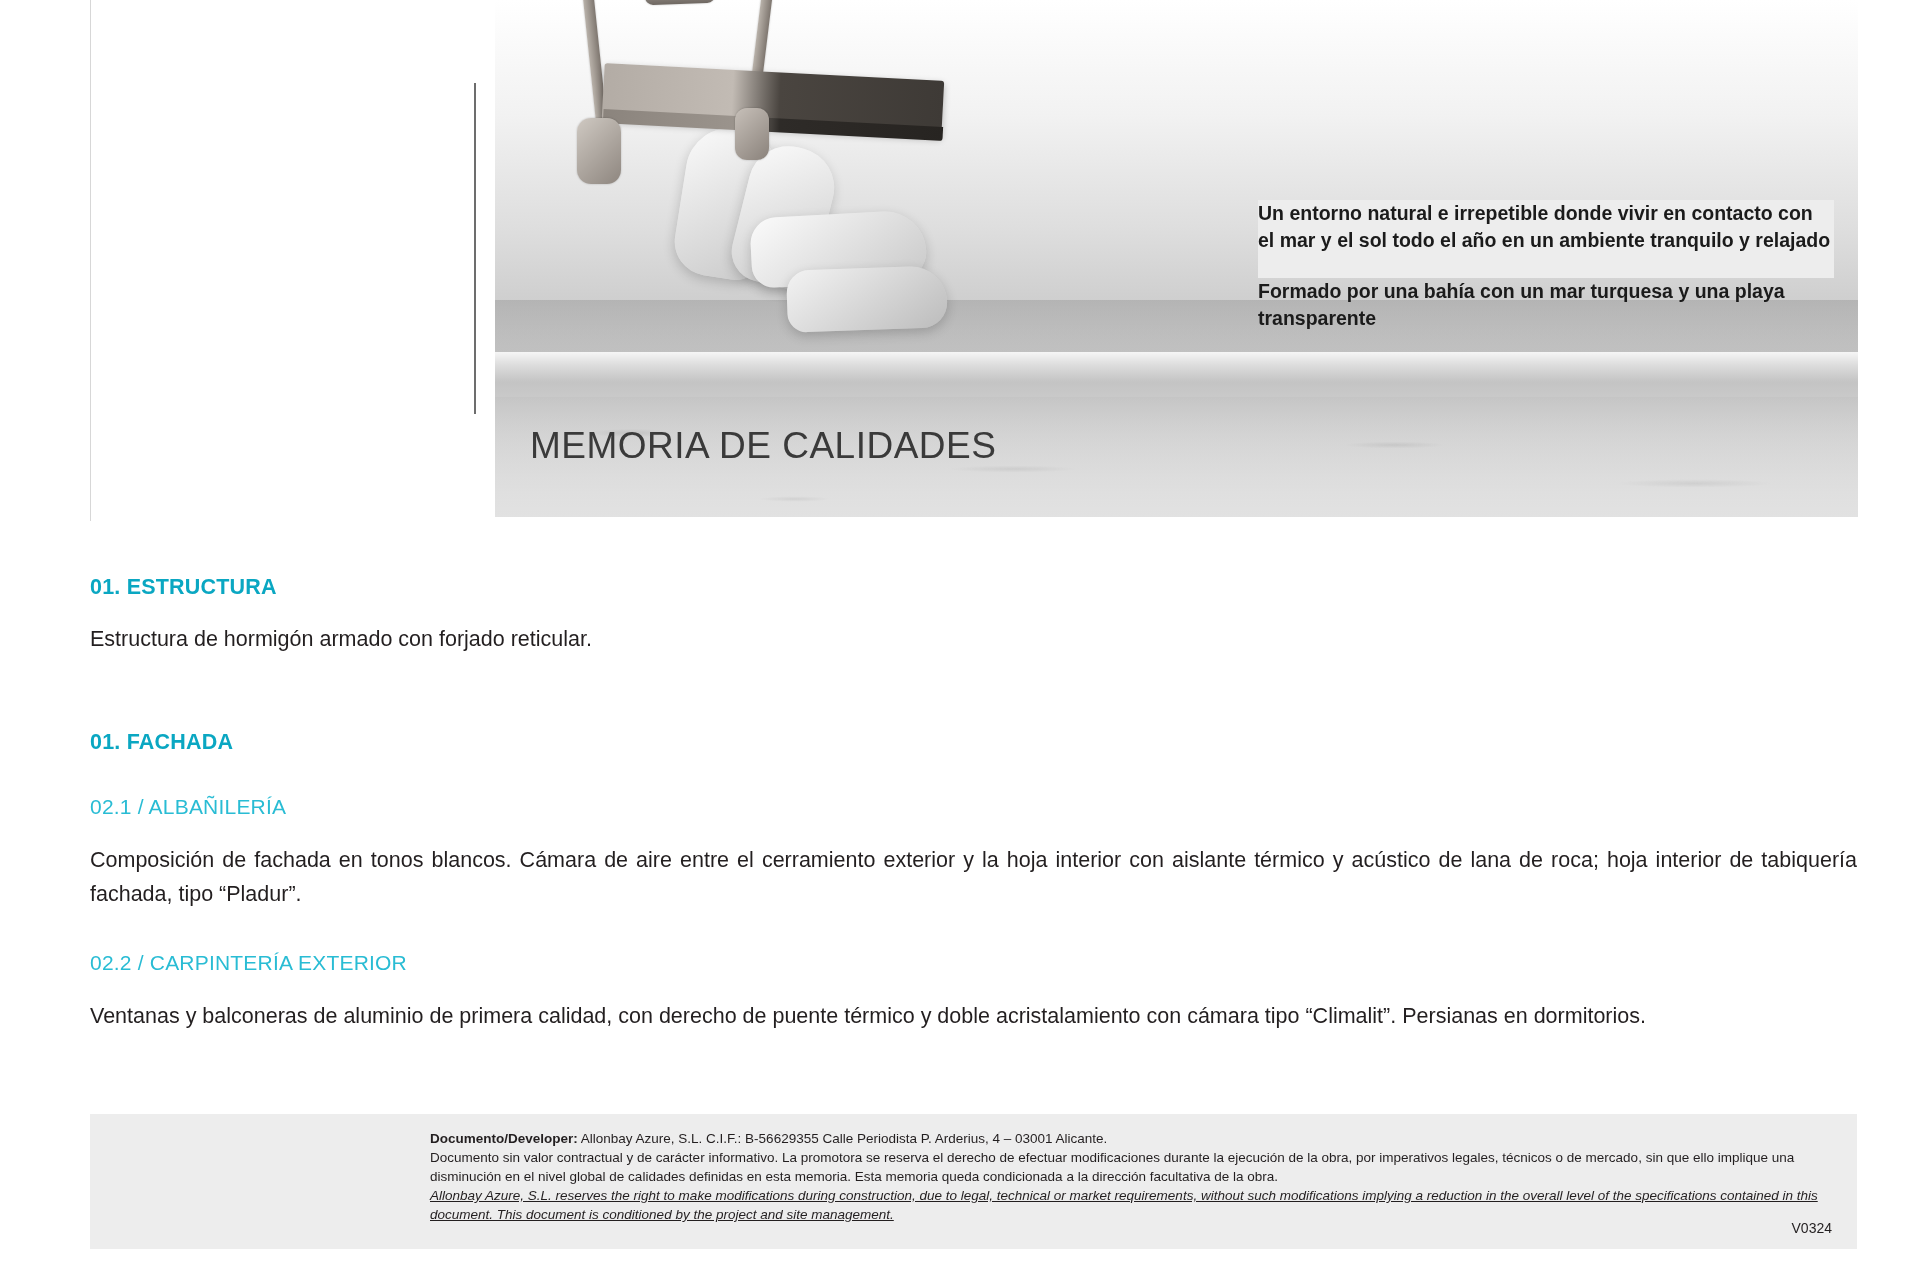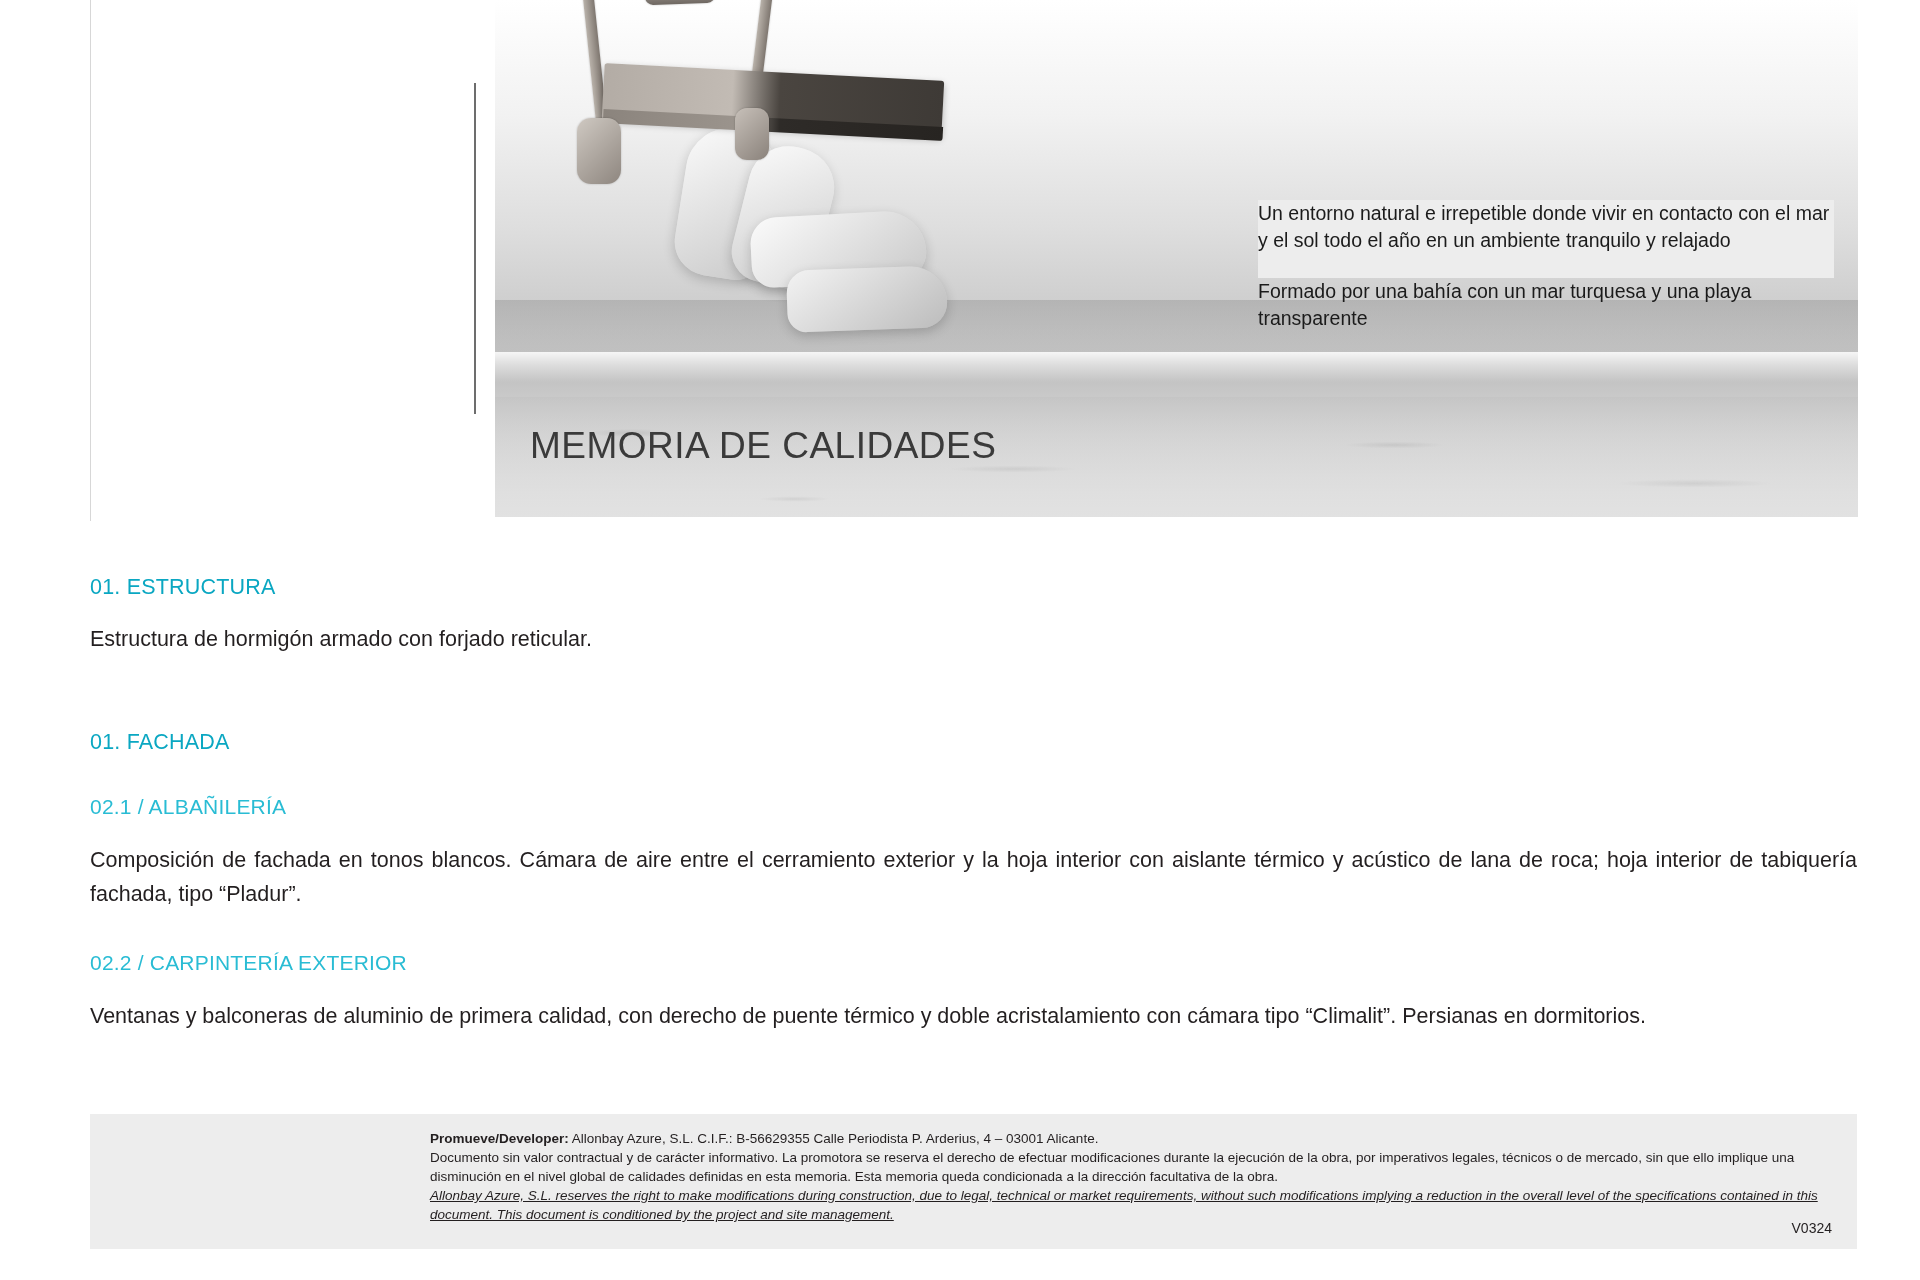--- a/index.html
+++ b/index.html
@@ -191,20 +191,21 @@
     top: 200px;
     width: 576px;
     height: 78px;
     background: #ededed;
   }
   .hero-p {
     font-size: 19.5px;
     line-height: 27px;
     margin: 0 0 24px 0;
     color: #1b1b1b;
+    font-weight: bold;
   }
   .hero-p:last-child { margin-bottom: 16px; }
 
   .hero-vline {
     position: absolute;
     left: 383px;
     top: 83px;
     width: 2px;
     height: 331px;
     background: #6d6d6d;
@@ -213,21 +214,21 @@
   
   .content {
     position: absolute;
     left: 90px;
     top: 575px;
     width: 1767px;
   }
 
   h2.section {
     font-size: 21.5px;
-    font-weight: normal;
+    font-weight: bold;
     color: #0aa7c2;
     margin: 0;
     letter-spacing: .2px;
   }
   h3.subsection {
     font-size: 21px;
     font-weight: normal;
     color: #29bcd4;
     margin: 0;
     letter-spacing: .2px;
@@ -334,21 +335,21 @@
     <div class="gap-e"></div>
 
     <h3 class="subsection">02.2 / CARPINTERÍA EXTERIOR</h3>
     <div class="gap-d"></div>
     <p class="body">Ventanas y balconeras de aluminio de primera calidad, con derecho de puente térmico y doble acristalamiento con cámara tipo “Climalit”. Persianas en dormitorios.</p>
   </div>
 
   <div class="footer">
     <div class="footer-inner">
       <div class="footer-line">
-        <span class="footer-bold"><span>Promueve/Developer:</span></span><span> Allonbay Azure, S.L. C.I.F.: B-56629355 Calle Periodista P. Arderius, 4 – 03001 Alicante.</span>
+        <span class="footer-bold"><span>Documento/Developer:</span></span><span> Allonbay Azure, S.L. C.I.F.: B-56629355 Calle Periodista P. Arderius, 4 – 03001 Alicante.</span>
       </div>
       <div class="footer-line">Documento sin valor contractual y de carácter informativo. La promotora se reserva el derecho de efectuar modificaciones durante la ejecución de la obra, por imperativos legales, técnicos o de mercado, sin que ello implique una disminución en el nivel global de calidades definidas en esta memoria. Esta memoria queda condicionada a la dirección facultativa de la obra.</div>
       <div class="footer-line italic">Allonbay Azure, S.L. reserves the right to make modifications during construction, due to legal, technical or market requirements, without such modifications implying a reduction in the overall level of the specifications contained in this document. This document is conditioned by the project and site management.</div>
     </div>
     <div class="footer-version">V0324</div>
   </div>
 
 </div>
 
 </body></html>

